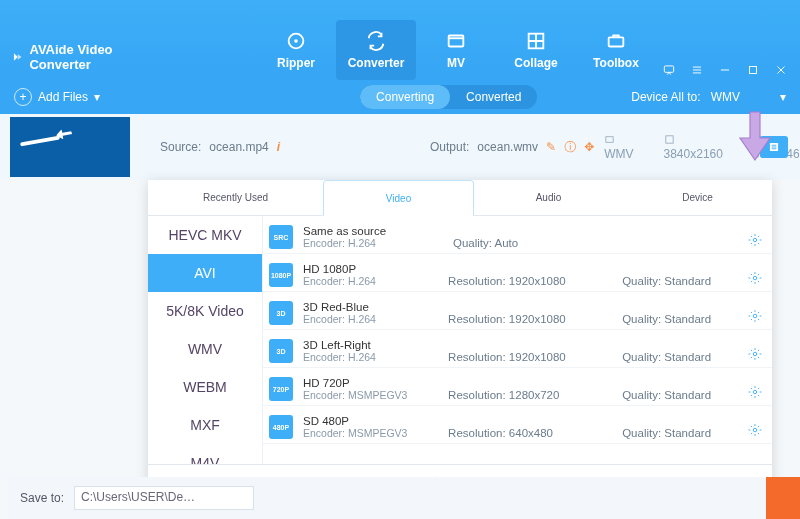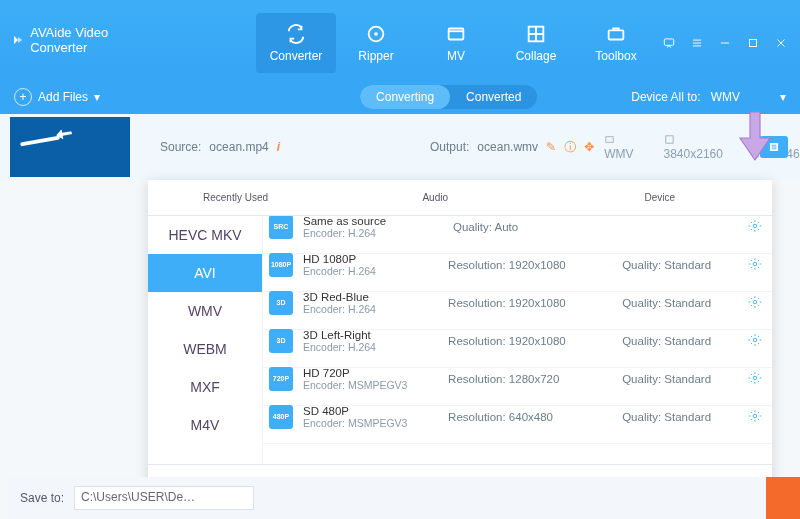--- a/index.html
+++ b/index.html
@@ -1,19 +1,19 @@
 <!DOCTYPE html>
 <html><head>
 <meta charset="utf-8">
 <style>
 * { box-sizing: border-box; margin: 0; padding: 0; font-family: "Segoe UI", Arial, sans-serif; }
 body { width: 800px; height: 519px; background: #f5f8fb; overflow: hidden; position: relative; }
 
 
-.topbar { height: 80px; background: linear-gradient(#3daef7,#36a6f5); color: #fff; display: flex; align-items: center; }
+.topbar { height: 80px; background: linear-gradient(#3daef7,#36a6f5); color: #fff; display: flex; align-items: flex-end; font-weight: bold; }
 .brand { display: flex; align-items: center; gap: 6px; padding: 8px 12px; font-size: 13px; }
 .brand svg { width: 18px; height: 18px; }
 .nav { display: flex; margin-left: 120px; margin-top: 6px; }
 .nav-item { width: 80px; height: 60px; display: flex; flex-direction: column; align-items: center; justify-content: center; gap: 4px; font-size: 12px; cursor: pointer; border-radius: 4px; }
 .nav-item.active { background: #2d97e6; }
 .nav-item svg { width: 22px; height: 22px; fill: none; stroke: #fff; stroke-width: 2; }
 .win-ctrls { margin-left: auto; display: flex; gap: 2px; padding: 6px 6px 0 0; }
 .win-ctrls span { width: 26px; height: 20px; display: flex; align-items: center; justify-content: center; cursor: pointer; }
 .win-ctrls svg { width: 14px; height: 14px; fill: none; stroke: #cfe9fb; stroke-width: 1.6; }
 
@@ -49,21 +49,21 @@
 .panel { position: absolute; left: 148px; top: 180px; width: 624px; height: 318px; background: #fff; box-shadow: 0 2px 12px rgba(0,0,0,.15); display: flex; flex-direction: column; }
 .panel-tabs { height: 36px; display: flex; border-bottom: 1px solid #e2e8ee; }
 .ptab { flex: 1; display: flex; align-items: center; justify-content: center; font-size: 10px; color: #556; cursor: pointer; position: relative; }
 .ptab.first { flex: 0 0 175px; }
 .ptab.active { color: #3daef7; border: 1px solid #bfe3fb; border-bottom: 1px solid #fff; border-radius: 4px 4px 0 0; margin-bottom:-1px; background:#fff; }
 .panel-body { flex: 1; display: flex; overflow: hidden; }
 .cats { width: 115px; background: #fff; overflow-y: auto; border-right: 1px solid #eef2f6; }
 .cat { height: 38px; display: flex; align-items: center; justify-content: center; font-size: 14px; color: #546; cursor: pointer; }
 .cat.active { background: #3daef7; color: #fff; }
 .fmt-list { flex: 1; overflow-y: auto; }
-.fmt-row { height: 38px; display: flex; align-items: center; padding: 0 10px 16px 6px; font-size: 11.5px; color: #556; border-bottom: 1px solid #f1f4f7; gap: 10px; }
+.fmt-row { height: 38px; display: flex; align-items: flex-end; padding: 0 10px 4px 6px; font-size: 11.5px; color: #556; border-bottom: 1px solid #f1f4f7; gap: 10px; }
 .ficon { width: 24px; height: 24px; background: #3daef7; border-radius: 3px; display:flex; align-items:center; justify-content:center; color:#fff; font-size:7px; font-weight:bold; flex-shrink:0; }
 .fcol1 { width: 140px; }
 .fcol1 .t { color:#333; }
 .fcol1 .s { color:#8a9aa8; font-size:10.5px; }
 .fcol2 { width: 170px; color:#6b7c8c; }
 .fcol3 { width: 120px; color:#6b7c8c; }
 .gear { margin-left:auto; color:#3daef7; cursor:pointer; }
 .search-row { height: 34px; border-top:1px solid #e2e8ee; display:flex; align-items:center; justify-content:center; gap:8px; color:#3daef7; font-size:12px; cursor:text; }
 
 
@@ -78,33 +78,33 @@
 
 <div class="topbar">
   <div class="brand">
     <svg viewBox="0 0 24 24">
         <path d="M4 4 L12 12 L4 20 Z" fill="#fff"></path>
         <path d="M12 6 L20 12 L12 18 Z" fill="#bfe3fb"></path>
       </svg>
     <span>AVAide Video Converter</span>
   </div>
   <div class="nav">
+    <div class="nav-item">
+      <svg viewBox="0 0 24 24">
+          <circle cx="12" cy="12" r="8"></circle>
+          <circle cx="12" cy="12" r="2" fill="#fff" stroke="none"></circle>
+        </svg>
+      <span>Ripper</span>
+    </div>
     <div class="nav-item active">
       <svg viewBox="0 0 24 24">
           <path d="M4 9a8 8 0 0 1 14-4M20 15a8 8 0 0 1-14 4"></path>
           <path d="M18 3v4h-4M6 21v-4h4"></path>
         </svg>
       <span>Converter</span>
-    </div>
-    <div class="nav-item">
-      <svg viewBox="0 0 24 24">
-          <circle cx="12" cy="12" r="8"></circle>
-          <circle cx="12" cy="12" r="2" fill="#fff" stroke="none"></circle>
-        </svg>
-      <span>Ripper</span>
     </div>
     <div class="nav-item">
       <svg viewBox="0 0 24 24">
           <rect x="4" y="6" width="16" height="12" rx="1"></rect>
           <path d="M4 9h16"></path>
         </svg>
       <span>MV</span>
     </div>
     <div class="nav-item">
       <svg viewBox="0 0 24 24">
@@ -210,27 +210,29 @@
 
 <div class="big-arrow">
   <svg viewBox="0 0 34 52">
       <path d="M12 2 H22 V28 H32 L17 50 L2 28 H12 Z"></path>
     </svg>
 </div>
 
 <div class="panel">
   <div class="panel-tabs">
     <div class="ptab first">Recently Used</div>
+    <div class="ptab active">Video</div>
     <div class="ptab">Audio</div>
     <div class="ptab">Device</div>
   </div>
   <div class="panel-body">
     <div class="cats" id="cats">
         <div class="cat">HEVC MKV</div>
         <div class="cat active">AVI</div>
+        <div class="cat">5K/8K Video</div>
         <div class="cat">WMV</div>
         <div class="cat">WEBM</div>
         <div class="cat">MXF</div>
         <div class="cat">M4V</div>
       </div>
     <div class="fmt-list" id="fmts">
         <div class="fmt-row">
           <div class="ficon">SRC</div>
           <div class="fcol1">
             <div class="t">Same as source</div>

